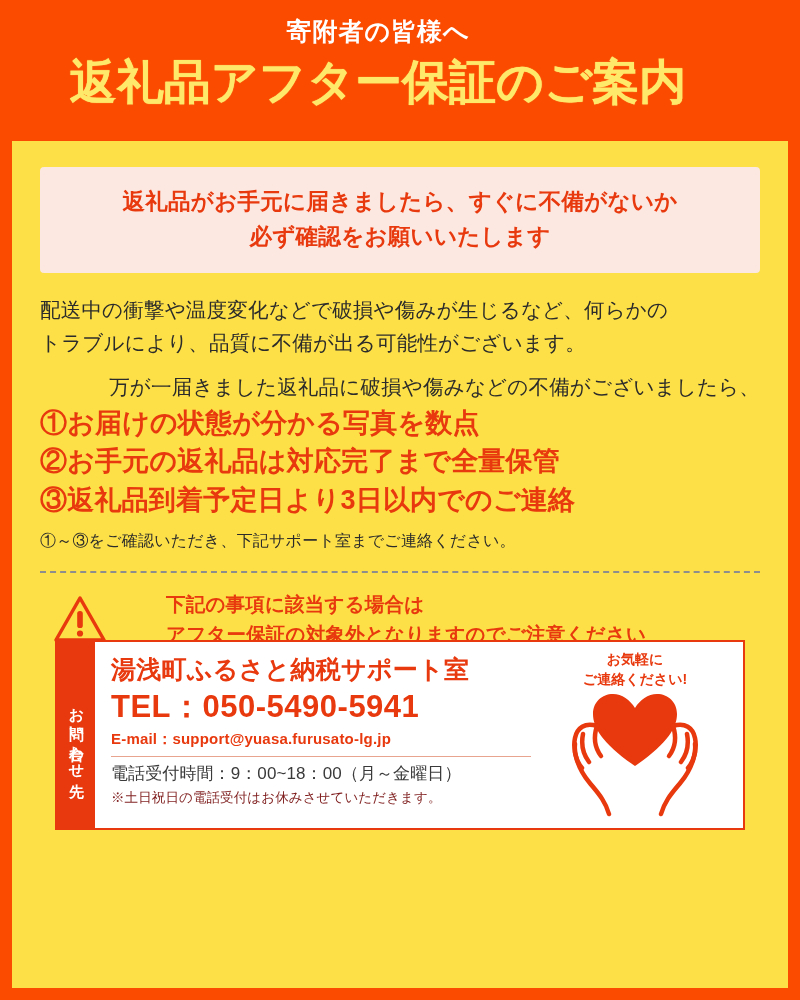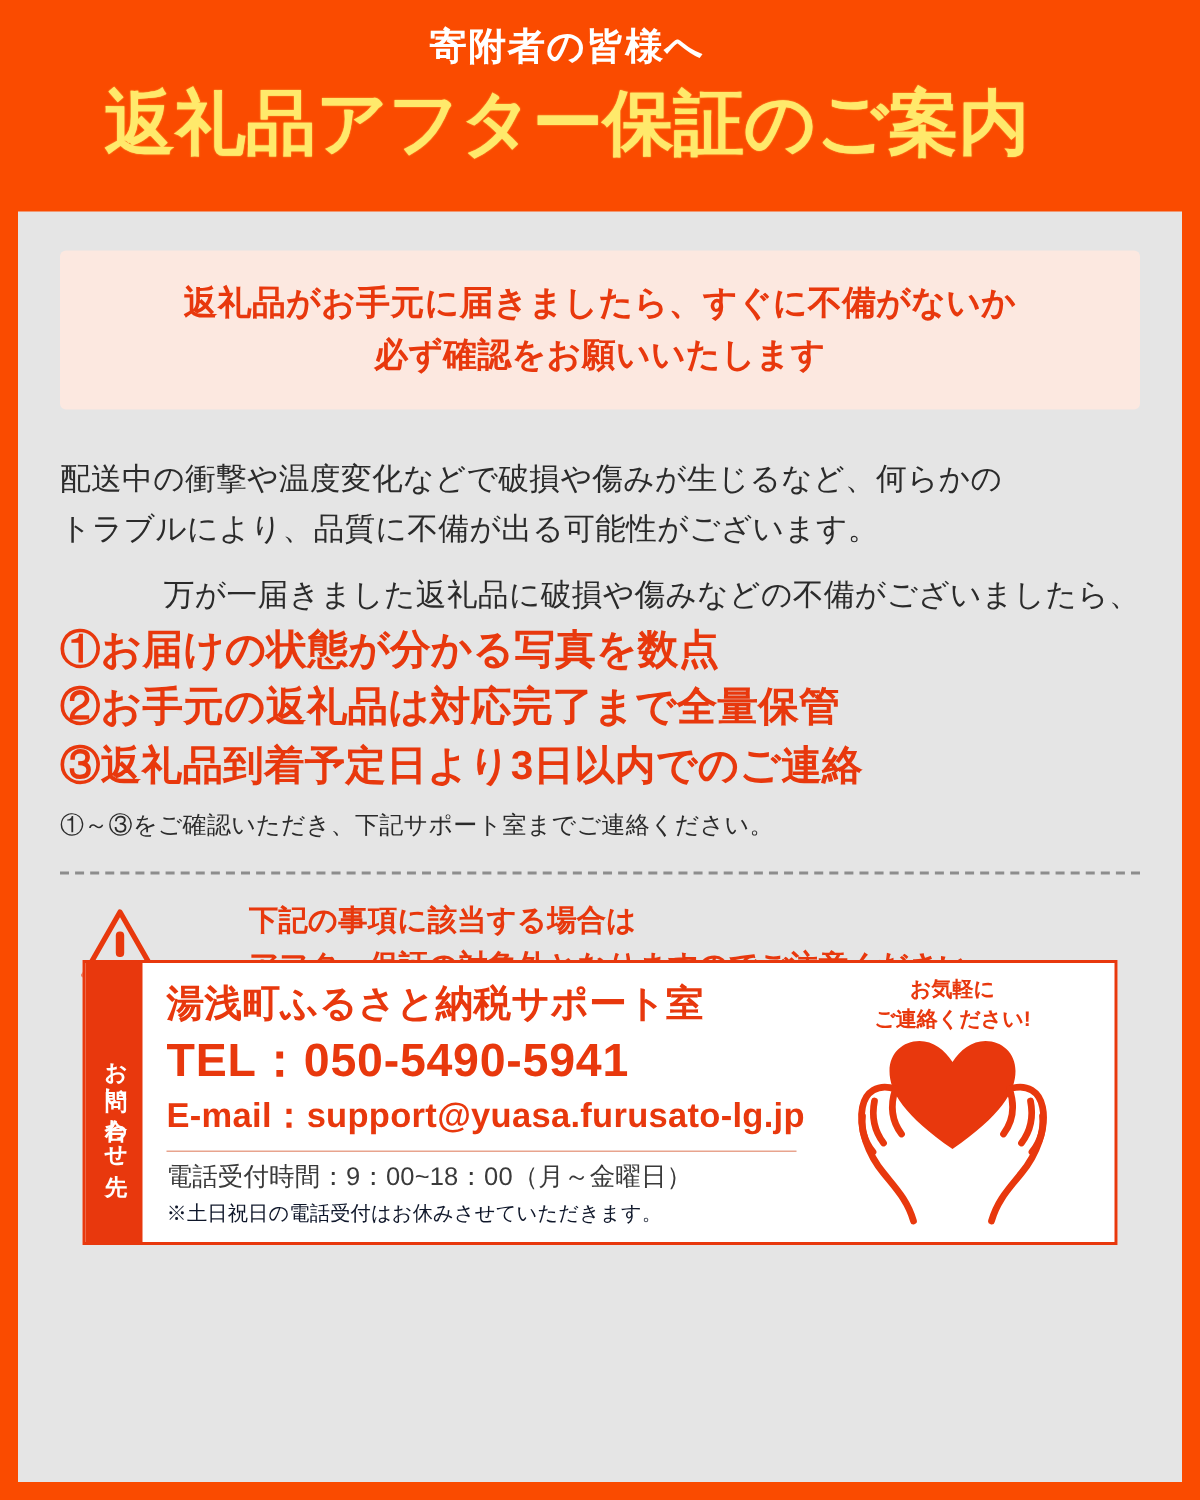--- a/index.html
+++ b/index.html
@@ -44,39 +44,39 @@
     text-shadow: 0 0 1px #ffe96b;
     margin-top: 10px;
   }
   
   .body-card {
     position: absolute;
     left: 12px;
     top: 141px;
     width: 776px;
     height: 847px;
-    background: #e5e5e5;
+    background: #fde047;
     box-sizing: border-box;
     padding: 26px 28px 0 28px;
   }
   
   .notice {
     background: #fce8e0;
     border-radius: 4px;
     padding: 18px 10px 18px 10px;
     text-align: center;
     color: #e8380d;
     font-size: 22.5px;
     font-weight: bold;
     line-height: 1.55;
     letter-spacing: 0.3px;
   }
   
   .para {
-    margin-top: 30px;
+    margin-top: 20px;
     color: #2b2b2b;
     font-size: 20.5px;
     line-height: 1.62;
     letter-spacing: 0.2px;
   }
   .para div { white-space: nowrap; }
   .para-2 {
     margin-top: 12px;
     color: #2b2b2b;
     font-size: 20.5px;
@@ -191,39 +191,39 @@
   .tel {
     color: #e8380d;
     font-size: 31px;
     font-weight: bold;
     letter-spacing: 0.5px;
     line-height: 1.25;
     margin-top: 4px;
   }
   .email {
     color: #e8380d;
-    font-size: 23px;
+    font-size: 15px;
     font-weight: bold;
     letter-spacing: 0.2px;
     line-height: 1.3;
     margin-top: 2px;
   }
   .hours-rule {
     border-top: 1px solid #e8a48e;
     margin: 8px 0 6px 0;
     width: 420px;
   }
   .hours {
     color: #3a3a3a;
     font-size: 17px;
     line-height: 1.35;
     letter-spacing: 0.1px;
   }
   .hours-note {
-    color: #0f172a;
+    color: #7f1d1d;
     font-size: 13.5px;
     line-height: 1.35;
     margin-top: 3px;
     letter-spacing: 0.1px;
   }
   
   .art {
     position: absolute;
     right: 8px;
     top: 6px;

